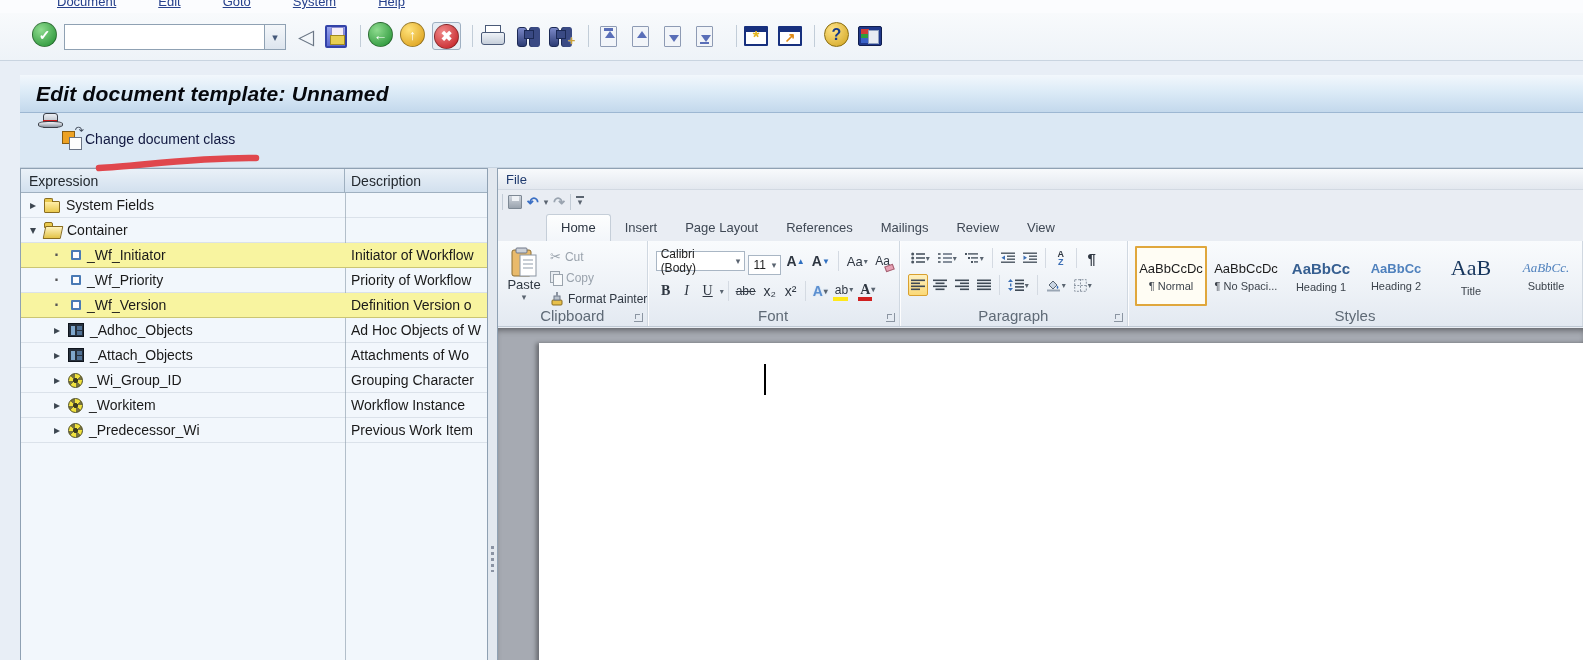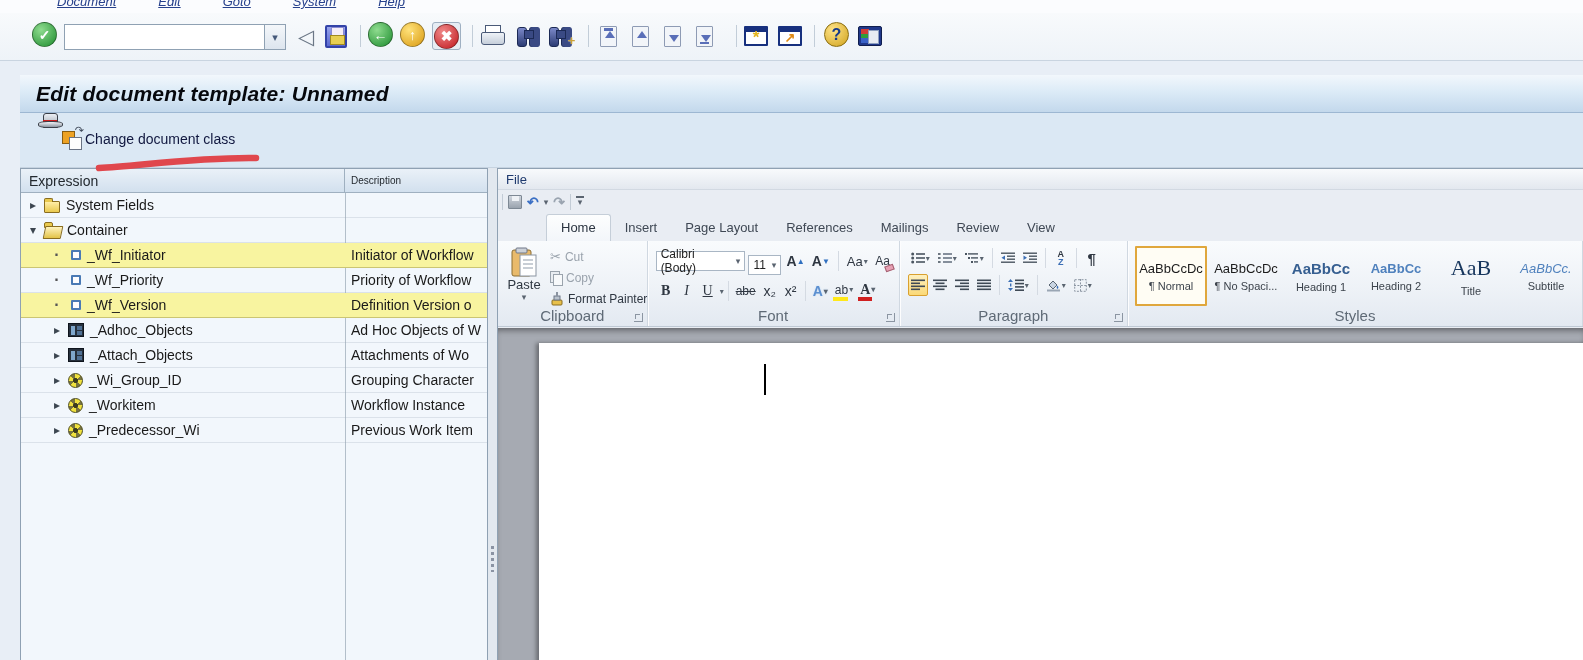--- a/index.html
+++ b/index.html
@@ -2,21 +2,21 @@
 <html><head>
 <meta charset="utf-8">
 <style>
   html,body{margin:0;padding:0;background:#fff;}
   *{box-sizing:border-box;}
   #screen{position:relative;width:1583px;height:660px;overflow:hidden;
     font-family:"Liberation Sans",sans-serif;background:#e8eef6;color:#1a1a1a;}
 
   
   #menubar{position:absolute;left:0;top:0;width:100%;height:14px;background:#fbfcfe;
-    border-bottom:1px solid #dde4ec;overflow:hidden;font-style:italic;}
+    border-bottom:1px solid #dde4ec;overflow:hidden;}
   #menubar .items{position:absolute;left:57px;top:-6px;display:flex;gap:42px;}
   #menubar .mitem{font-size:13px;color:#27418c;text-decoration:underline;white-space:nowrap;}
 
   
   #saptb{position:absolute;left:0;top:13px;width:100%;height:48px;
     background:linear-gradient(180deg,#f8fafc,#eef3f8);border-bottom:1px solid #c9d4e0;}
   .tbi{position:absolute;top:9px;height:28px;display:flex;align-items:center;justify-content:center;}
   .sep{position:absolute;top:12px;width:1px;height:22px;background:#c2cdd8;}
   .circ{width:25px;height:25px;border-radius:50%;display:flex;align-items:center;justify-content:center;
     color:#fff;font-weight:bold;font-size:14px;border:1px solid rgba(0,0,0,.35);}
@@ -82,21 +82,21 @@
   #changebtn .lbl{font-size:14px;color:#10173f;}
   #annotation{position:absolute;left:93px;top:150px;width:170px;height:24px;pointer-events:none;z-index:50;}
 
   
   #treepanel{position:absolute;left:20px;top:168px;width:468px;height:492px;background:#f2f7fc;
     border:1px solid #8fa1b3;border-bottom:none;
     background-image:linear-gradient(#b3bfca,#b3bfca);background-size:1px 100%;background-position:324px 0;background-repeat:no-repeat;}
   #treehead{display:flex;height:24px;background:linear-gradient(#eaf1f8,#d2e0ee);border-bottom:1px solid #9fb0c0;}
   #treehead .hc1{width:324px;border-right:1px solid #9fb0c0;display:flex;align-items:center;padding-left:8px;
     font-size:14px;color:#23292f;}
-  #treehead .hc2{flex:1;display:flex;align-items:center;padding-left:6px;font-size:10px;color:#23292f;}
+  #treehead .hc2{flex:1;display:flex;align-items:center;padding-left:6px;font-size:14px;color:#23292f;}
   .tree-row{display:flex;height:25px;border-bottom:1px solid rgba(150,165,180,.25);}
   .tree-row .c1{width:324px;display:flex;align-items:center;overflow:hidden;white-space:nowrap;}
   .tree-row .c2{flex:1;display:flex;align-items:center;padding-left:6px;overflow:hidden;white-space:nowrap;
     font-size:14px;}
   .tree-row.hl-true{background:#f8f4a0;border-bottom-color:rgba(165,158,80,.55);}
   .tlabel{margin-left:6px;font-size:14px;}
   .expander{width:12px;display:flex;justify-content:center;color:#3c4650;flex:0 0 12px;}
   .level-0 .expander{margin-left:6px;} .level-1 .expander{margin-left:30px;}
   .exp-collapsed::before{content:"▸";font-size:12px;}
   .exp-expanded::before{content:"▾";font-size:12px;}
@@ -199,21 +199,21 @@
   #grp-styles{flex:1;}
   .stylerow{display:flex;gap:3px;margin:5px 0 0 7px;}
   .stcard{width:72px;height:60px;flex:0 0 72px;border:1px solid transparent;border-radius:1px;
     display:flex;flex-direction:column;align-items:center;justify-content:center;overflow:hidden;}
   .stcard.sel-true{border:2px solid #e0a73c;background:#fffdf4;}
   .stcard .sample{white-space:nowrap;font-size:13px;color:#1c1c1c;}
   .stcard .sname{white-space:nowrap;font-size:11px;color:#3c434c;margin-top:4px;}
   .st-heading1 .sample{font-weight:bold;font-size:15px;color:#365f91;}
   .st-heading2 .sample{font-weight:bold;font-size:13px;color:#4f81bd;}
   .st-title .sample{font-size:22px;color:#17365d;font-family:"Liberation Serif",serif;}
-  .st-subtitle .sample{font-style:italic;font-size:13px;color:#4f81bd;font-family:Liberation Sans, sans-serif;text-align:center;}
+  .st-subtitle .sample{font-style:italic;font-size:13px;color:#4f81bd;font-family:Liberation Serif, serif;text-align:center;}
   
   #docarea{position:absolute;left:0;top:159px;right:0;bottom:0;background:#a6aab2;
     box-shadow:inset 0 5px 6px -3px rgba(0,0,0,.45);}
   #docpage{position:absolute;left:41px;top:15px;right:-30px;bottom:-30px;background:#fff;
     box-shadow:-3px 0 4px rgba(0,0,0,.35);}
   #caret{position:absolute;left:225px;top:21px;width:2px;height:31px;background:#000;}
 </style>
 </head>
 <body>
 

